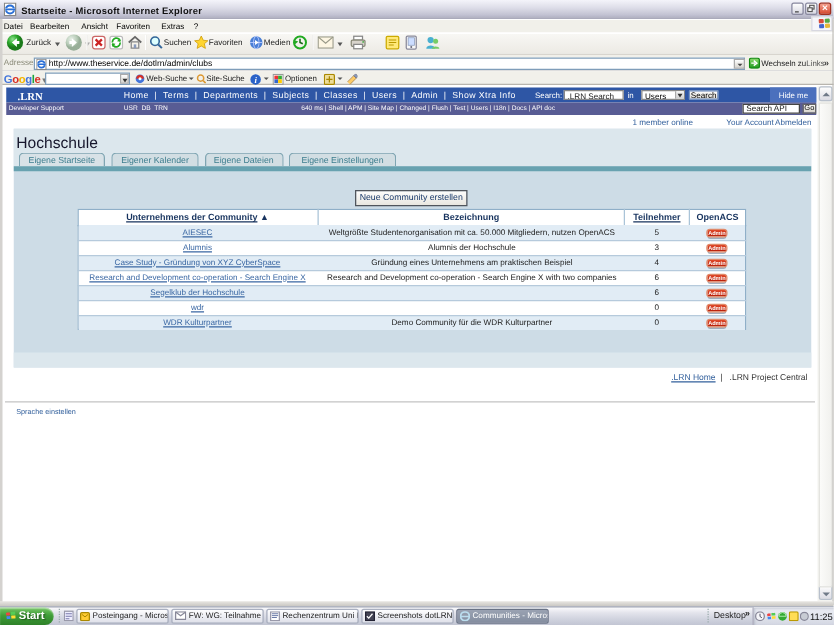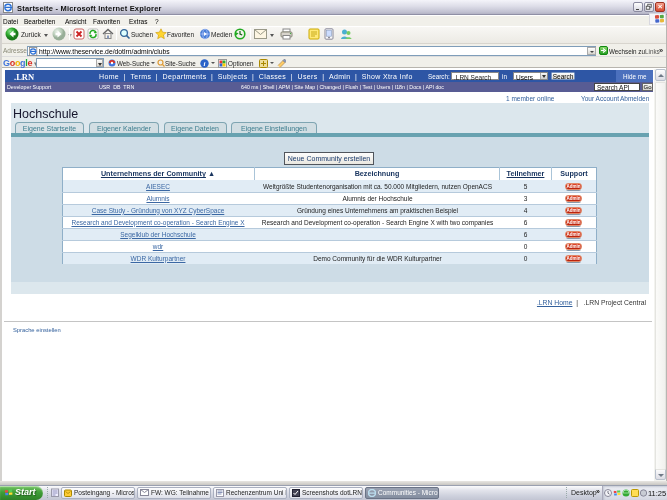--- a/index.html
+++ b/index.html
@@ -271,21 +271,21 @@
 <div class="abs" style="left:62px;top:166.5px;width:534.5px;height:97px;background:#fff;border:1px solid #8fafc8"></div>
 
 <div class="abs" style="left:254px;top:166.5px;width:1px;height:97px;background:#aac4d8"></div>
 <div class="abs" style="left:499px;top:166.5px;width:1px;height:97px;background:#aac4d8"></div>
 <div class="abs" style="left:551px;top:166.5px;width:1px;height:97px;background:#aac4d8"></div>
 
 <div class="abs" style="left:62px;top:179.5px;width:534.5px;height:1px;background:#8fafc8"></div>
 <div class="abs" style="left:62px;top:169px;width:192px;font-size:7.2px;font-weight:bold;color:#17335e;text-align:center"><span style="text-decoration:underline">Unternehmens der Community</span> ▲</div>
 <div class="abs" style="left:255px;top:169px;width:244px;font-size:7.2px;font-weight:bold;color:#17335e;text-align:center">Bezeichnung</div>
 <div class="abs" style="left:500px;top:169px;width:51px;font-size:7.2px;font-weight:bold;color:#17335e;text-align:center;text-decoration:underline">Teilnehmer</div>
-<div class="abs" style="left:552px;top:169px;width:44px;font-size:7.2px;font-weight:bold;color:#17335e;text-align:center">Support</div>
+<div class="abs" style="left:552px;top:169px;width:44px;font-size:7.2px;font-weight:bold;color:#17335e;text-align:center">OpenACS</div>
 
 <div class="row" style="top:180px;background:#e1ecf5"></div>
 <div class="row" style="top:192px;background:#fff"></div>
 <div class="row" style="top:204px;background:#e1ecf5"></div>
 <div class="row" style="top:216px;background:#fff"></div>
 <div class="row" style="top:228px;background:#e1ecf5"></div>
 <div class="row" style="top:240px;background:#fff"></div>
 <div class="row" style="top:252px;background:#e1ecf5;height:11.5px"></div>
 
 <div class="rl" style="top:192px"></div>
@@ -341,21 +341,21 @@
 
 <div class="abs" style="left:0;top:485px;width:667px;height:15px;background:linear-gradient(#fbfbfd 0%,#e3e4ec 30%,#ced1dd 70%,#c2c5d3 100%);border-top:1px solid #9aa0b0"></div>
 
 <div class="abs" style="left:0;top:485.5px;width:43px;height:14px;background:linear-gradient(#77c766 0%,#3f9e38 45%,#2e8128 100%);border-radius:0 7px 7px 0;box-shadow:inset 0 1px 1px rgba(255,255,255,0.5)"></div>
 <svg class="abs" style="left:4px;top:488px" width="9" height="9" viewBox="0 0 12 11">
     <path d="M1 3 C2 2 3 2.5 5 2 L5.4 5 C3.4 5.5 2.4 5 1.4 5.7 Z" fill="#e44"></path>
     <path d="M6 1.8 C8 1.3 9 1.8 10.6 1.2 L11 4.4 C9.4 5 8.4 4.5 6.4 5 Z" fill="#5c5"></path>
     <path d="M1.5 6.5 C2.5 5.8 3.5 6.3 5.5 5.8 L5.9 8.8 C3.9 9.3 2.9 8.8 2 9.5 Z" fill="#48e"></path>
     <path d="M6.5 5.7 C8.5 5.2 9.5 5.7 11 5.2 L11.3 8.2 C9.8 8.8 8.8 8.3 6.9 8.7 Z" fill="#fd3"></path>
   </svg>
-<div class="abs" style="left:15px;top:487px;font-size:9px;font-weight:bold;font-style:italic;color:#fff;text-shadow:1px 1px 1px rgba(0,0,0,0.4)">Start</div>
+<div class="abs" style="left:15px;top:487px;font-size:9px;font-weight:bold;color:#fff;text-shadow:1px 1px 1px rgba(0,0,0,0.4)">Start</div>
 
 <div class="abs" style="left:47px;top:487px;width:2px;height:11px;border-left:1px dotted #9aa">&nbsp;</div>
 <svg class="abs" style="left:51px;top:488px" width="8" height="9">
     <rect x="0.5" y="1" width="7" height="7.5" fill="#eef" stroke="#99a"></rect>
     <path d="M1.5 3 h5 M1.5 5 h5 M1.5 7 h3" stroke="#77a" stroke-width="0.8"></path>
   </svg>
 
 <div class="task" style="left:61px">
     <svg width="8" height="8" style="margin:0 2px 0 2px;flex:none">
       <rect x="0.5" y="1" width="7" height="6.5" rx="1" fill="#fc3" stroke="#a80"></rect>

